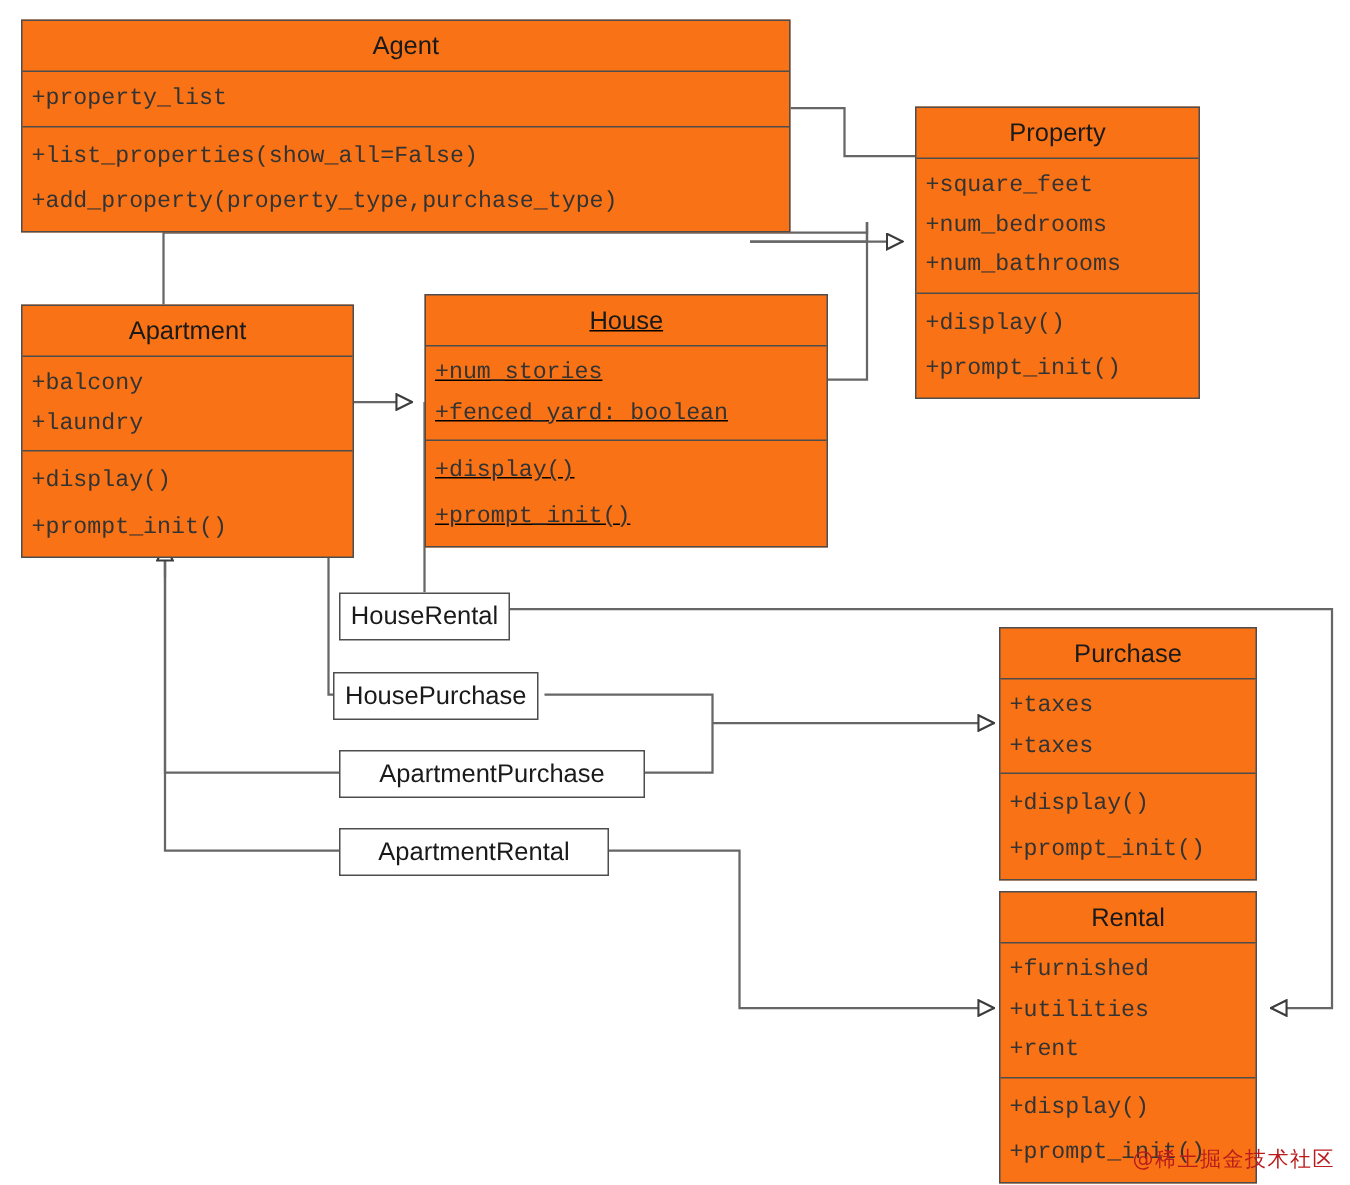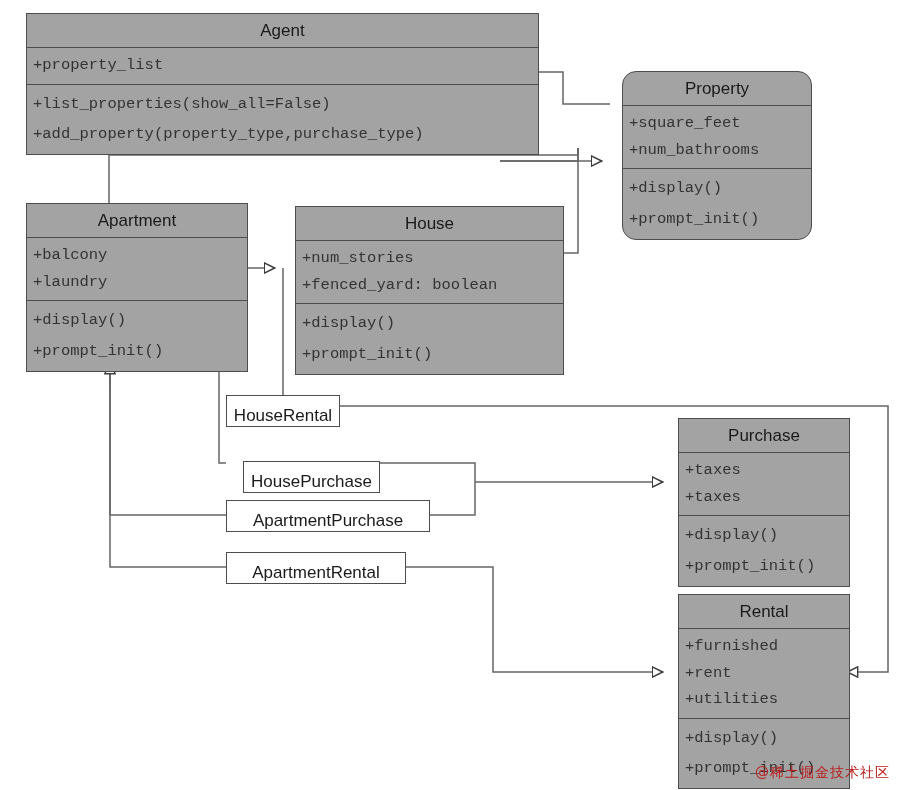--- a/index.html
+++ b/index.html
@@ -21,23 +21,22 @@
     position: absolute;
     left: 0;
     top: 0;
     width: 900px;
     height: 790px;
   }
   .uml-class {
     position: absolute;
     box-sizing: border-box;
     border: 1.5px solid #4d4d4d;
-    background: #a3a3a3;
+    background: #f97316;
     z-index: 5;
-    margin-left: 12px;
   }
   .uml-title {
     text-align: center;
     font-family: "Liberation Sans", sans-serif;
     font-size: 17px;
     color: #1a1a1a;
     line-height: 1;
     padding: 8px 4px 8px 4px;
     border-bottom: 1.5px solid #4d4d4d;
     white-space: nowrap;
@@ -62,21 +61,21 @@
   }
   .mix-class {
     position: absolute;
     box-sizing: border-box;
     border: 1.5px solid #4d4d4d;
     background: #ffffff;
     font-family: "Liberation Sans", sans-serif;
     font-size: 17px;
     color: #1a1a1a;
     display: flex;
-    align-items: flex-end;
+    align-items: center;
     justify-content: center;
     white-space: nowrap;
     z-index: 5;
   }
   .watermark {
     position: absolute;
     right: 10px;
     bottom: 8px;
     font-family: "DejaVu Sans", sans-serif;
     font-size: 14px;
@@ -138,45 +137,46 @@
     <div class="uml-title">Agent</div>
     <div class="uml-compartment">
       <div class="uml-member">+property_list</div>
     </div>
     <div class="uml-compartment last">
       <div class="uml-member ops">+list_properties(show_all=False)</div>
       <div class="uml-member ops">+add_property(property_type,purchase_type)</div>
     </div>
   </div>
 
-  <div class="uml-class" style="left:610px; top:71px; width:190px;border-radius:14px;">
+  <div class="uml-class" style="left:610px; top:71px; width:190px;">
     <div class="uml-title">Property</div>
     <div class="uml-compartment">
       <div class="uml-member">+square_feet</div>
+      <div class="uml-member">+num_bedrooms</div>
       <div class="uml-member">+num_bathrooms</div>
     </div>
     <div class="uml-compartment last">
       <div class="uml-member ops">+display()</div>
       <div class="uml-member ops">+prompt_init()</div>
     </div>
   </div>
 
   <div class="uml-class" style="left:14px; top:203px; width:222px;">
     <div class="uml-title">Apartment</div>
     <div class="uml-compartment">
       <div class="uml-member">+balcony</div>
       <div class="uml-member">+laundry</div>
     </div>
     <div class="uml-compartment last">
       <div class="uml-member ops">+display()</div>
       <div class="uml-member ops">+prompt_init()</div>
     </div>
   </div>
 
-  <div class="uml-class" style="left:283px; top:206px; width:269px;">
+  <div class="uml-class" style="left:283px; top:196px; width:269px;text-decoration:underline;">
     <div class="uml-title">House</div>
     <div class="uml-compartment">
       <div class="uml-member">+num_stories</div>
       <div class="uml-member">+fenced_yard: boolean</div>
     </div>
     <div class="uml-compartment last">
       <div class="uml-member ops">+display()</div>
       <div class="uml-member ops">+prompt_init()</div>
     </div>
   </div>
@@ -190,34 +190,34 @@
     <div class="uml-compartment last">
       <div class="uml-member ops">+display()</div>
       <div class="uml-member ops">+prompt_init()</div>
     </div>
   </div>
 
   <div class="uml-class" style="left:666px; top:594px; width:172px;">
     <div class="uml-title">Rental</div>
     <div class="uml-compartment">
       <div class="uml-member">+furnished</div>
+      <div class="uml-member">+utilities</div>
       <div class="uml-member">+rent</div>
-      <div class="uml-member">+utilities</div>
     </div>
     <div class="uml-compartment last">
       <div class="uml-member ops">+display()</div>
       <div class="uml-member ops">+prompt_init()</div>
     </div>
   </div>
 
   <div class="mix-class" style="left:226px; top:395px; width:114px; height:32px;">
     <span>HouseRental</span>
   </div>
 
-  <div class="mix-class" style="left:243px; top:448px; width:137px; height:32px;margin-top:13px;">
+  <div class="mix-class" style="left:222px; top:448px; width:137px; height:32px;">
     <span>HousePurchase</span>
   </div>
 
   <div class="mix-class" style="left:226px; top:500px; width:204px; height:32px;">
     <span>ApartmentPurchase</span>
   </div>
 
   <div class="mix-class" style="left:226px; top:552px; width:180px; height:32px;">
     <span>ApartmentRental</span>
   </div>

